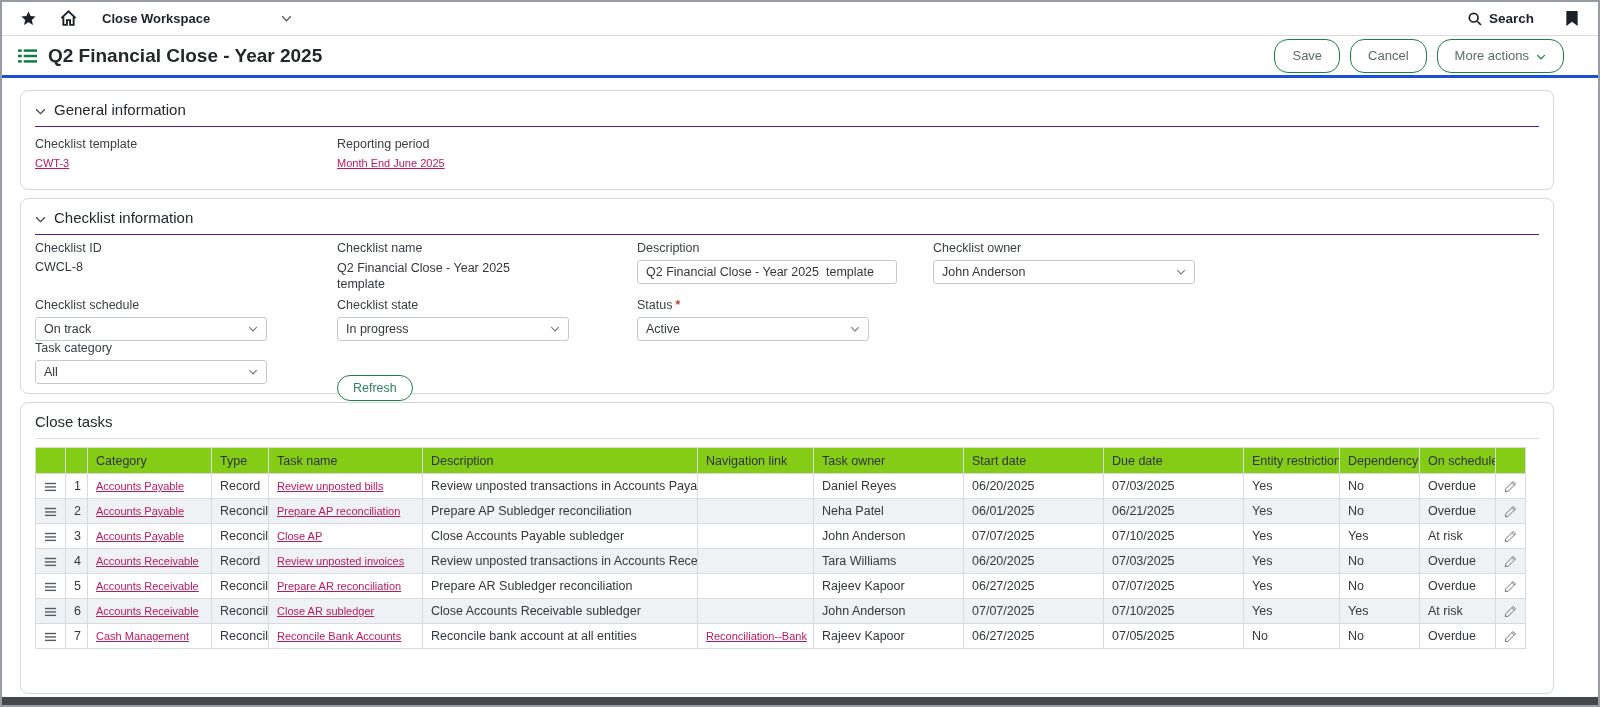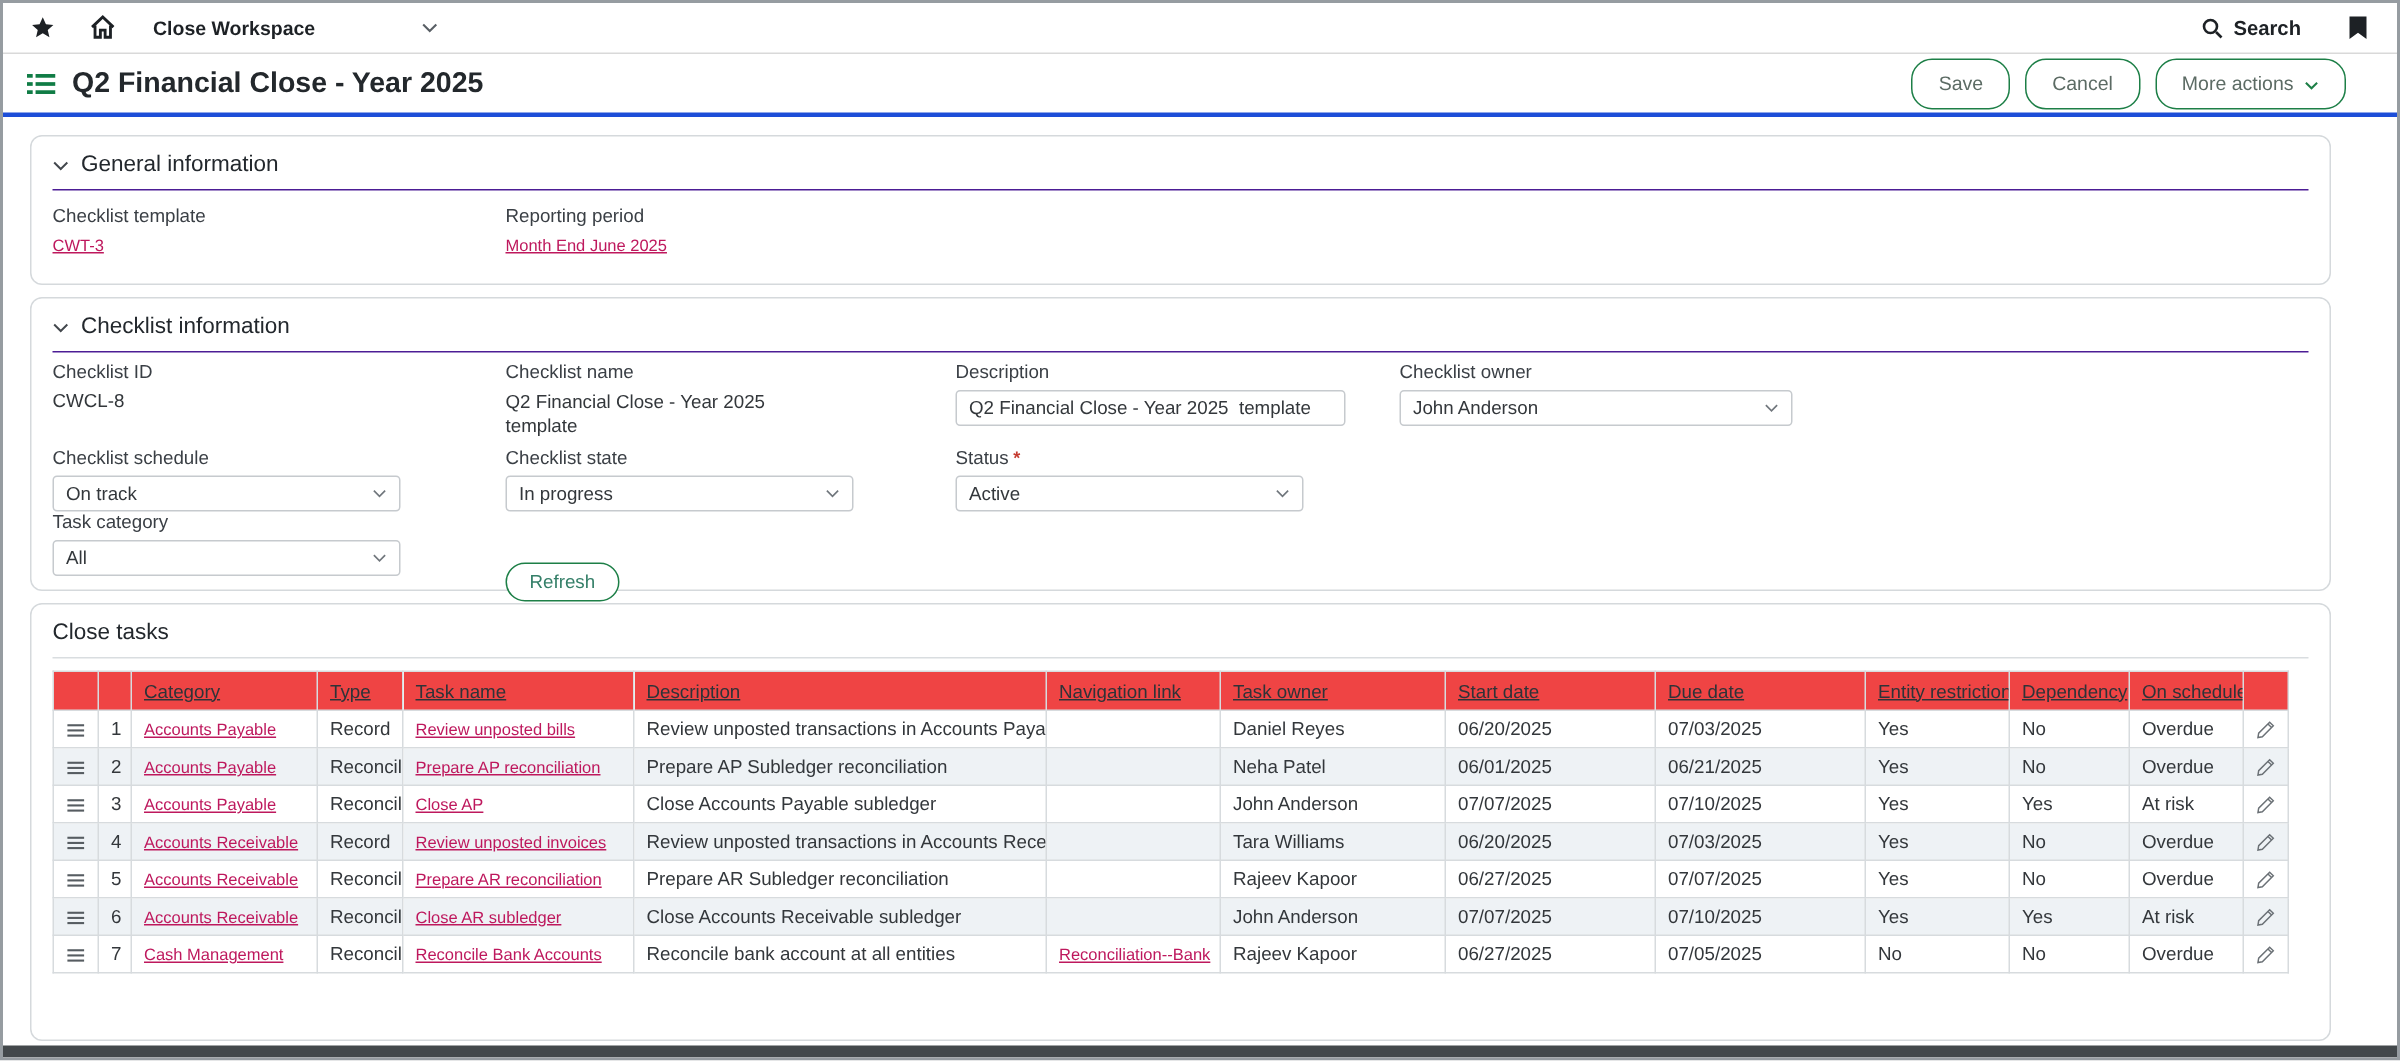--- a/index.html
+++ b/index.html
@@ -46,21 +46,21 @@
             display:flex; align-items:center; padding:0 8px; font-size:12.5px; color:#33373b; cursor:pointer; }
   .select .chev { margin-left:auto; }
 
   .refresh-btn { height:26px; border:1.5px solid #1d7f47; border-radius:14px; background:#fff; color:#347f68;
                  font-size:12.5px; font-family:inherit; padding:0 15px; cursor:pointer; }
 
   
   .tasks-table { position:absolute; top:44px; left:14px; border-collapse:collapse; table-layout:fixed; width:1490px;
                  font-size:12.5px; color:#33373b; }
   .tasks-table th, .tasks-table td { border:1px solid #d7dbde; padding:0 8px; overflow:hidden; white-space:nowrap; text-align:left; }
-  .tasks-table th { height:26px; background:#ef4444; font-weight:400; color:#2e3338;text-decoration:underline; }
+  .tasks-table th { height:26px; background:#84cc16; font-weight:400; color:#2e3338; }
   .tasks-table td { height:25px; background:#fff; }
   .tasks-table tbody tr:nth-child(even) td { background:#eef2f5; }
   .tasks-table { border:1px solid #c3c8cc; }
   .drag-cell, .edit-cell { text-align:center; cursor:pointer; }
 
   .chev svg, .icon-svg { display:block; }
   .bottom-strip { position:absolute; left:0; right:0; bottom:0; height:8px; background:#43484b; }
 </style>
 </head>
 <body>

